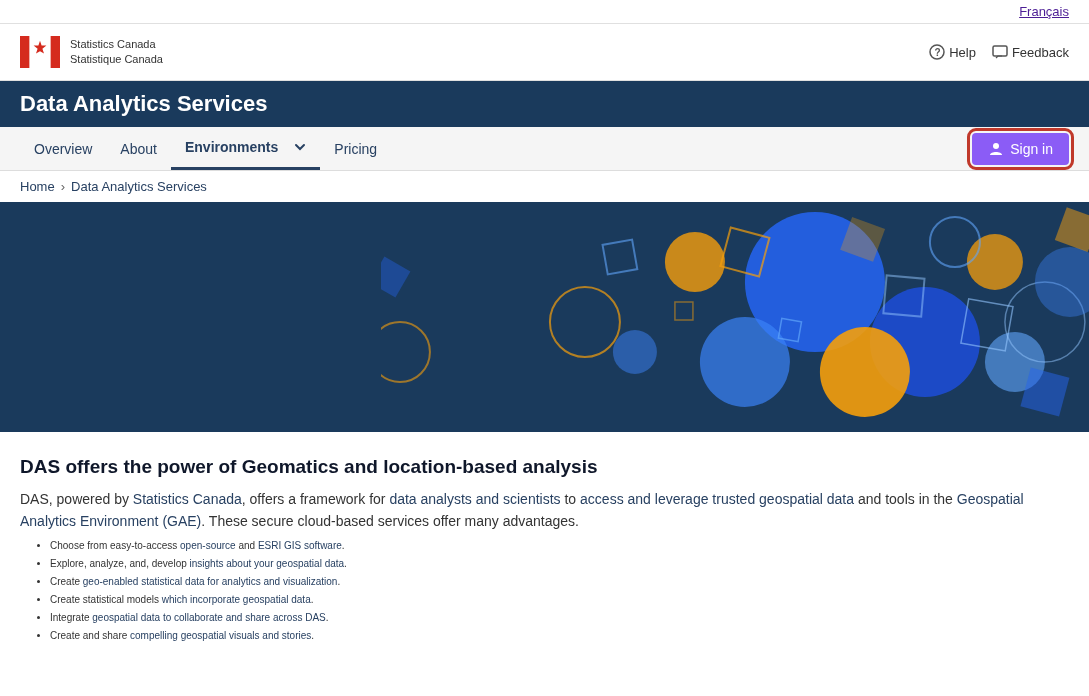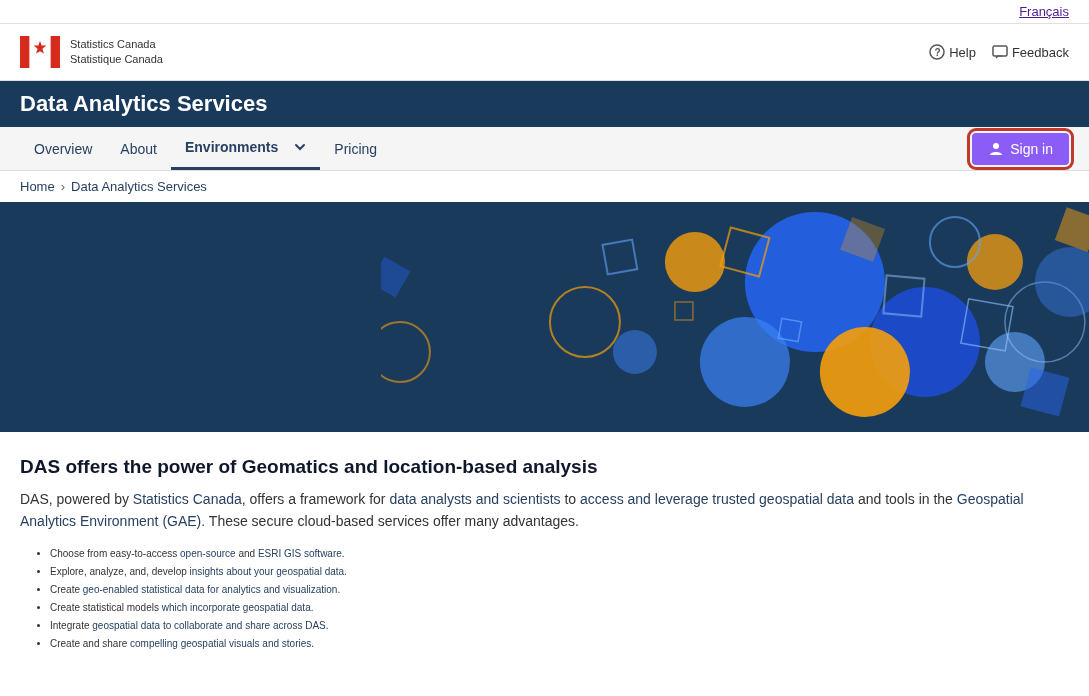--- a/index.html
+++ b/index.html
@@ -176,21 +176,21 @@
     .content h2 {
       font-size: 19px;
       font-weight: bold;
       color: #0f172a;
       margin-bottom: 10px;
     }
     .content p {
       font-size: 14px;
       line-height: 1.6;
       color: #333;
-      margin-bottom: 12px;
+      margin-bottom: 4px;
     }
     .content p a, .content li a {
       color: #284162;
       text-decoration: none;
     }
     .content ul {
       list-style: disc;
       padding-left: 30px;
       margin-top: 4px;
     }

